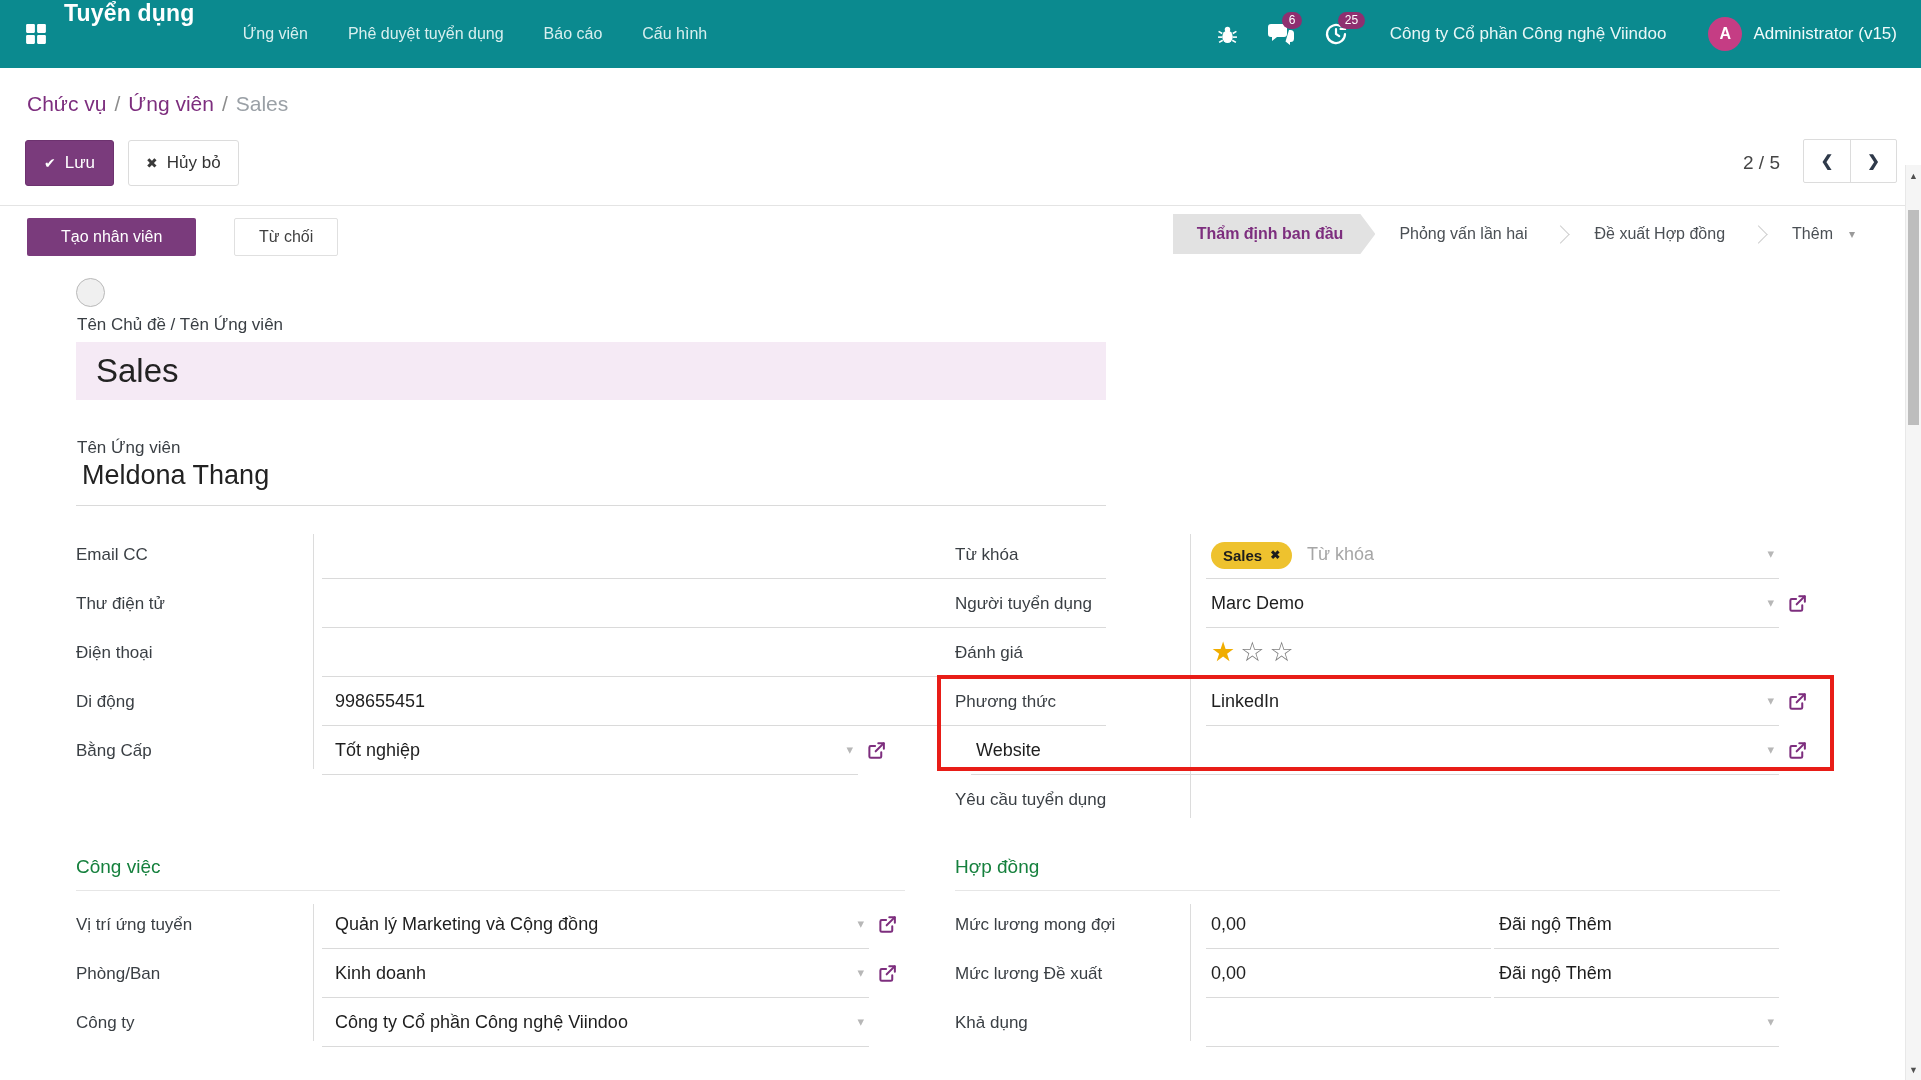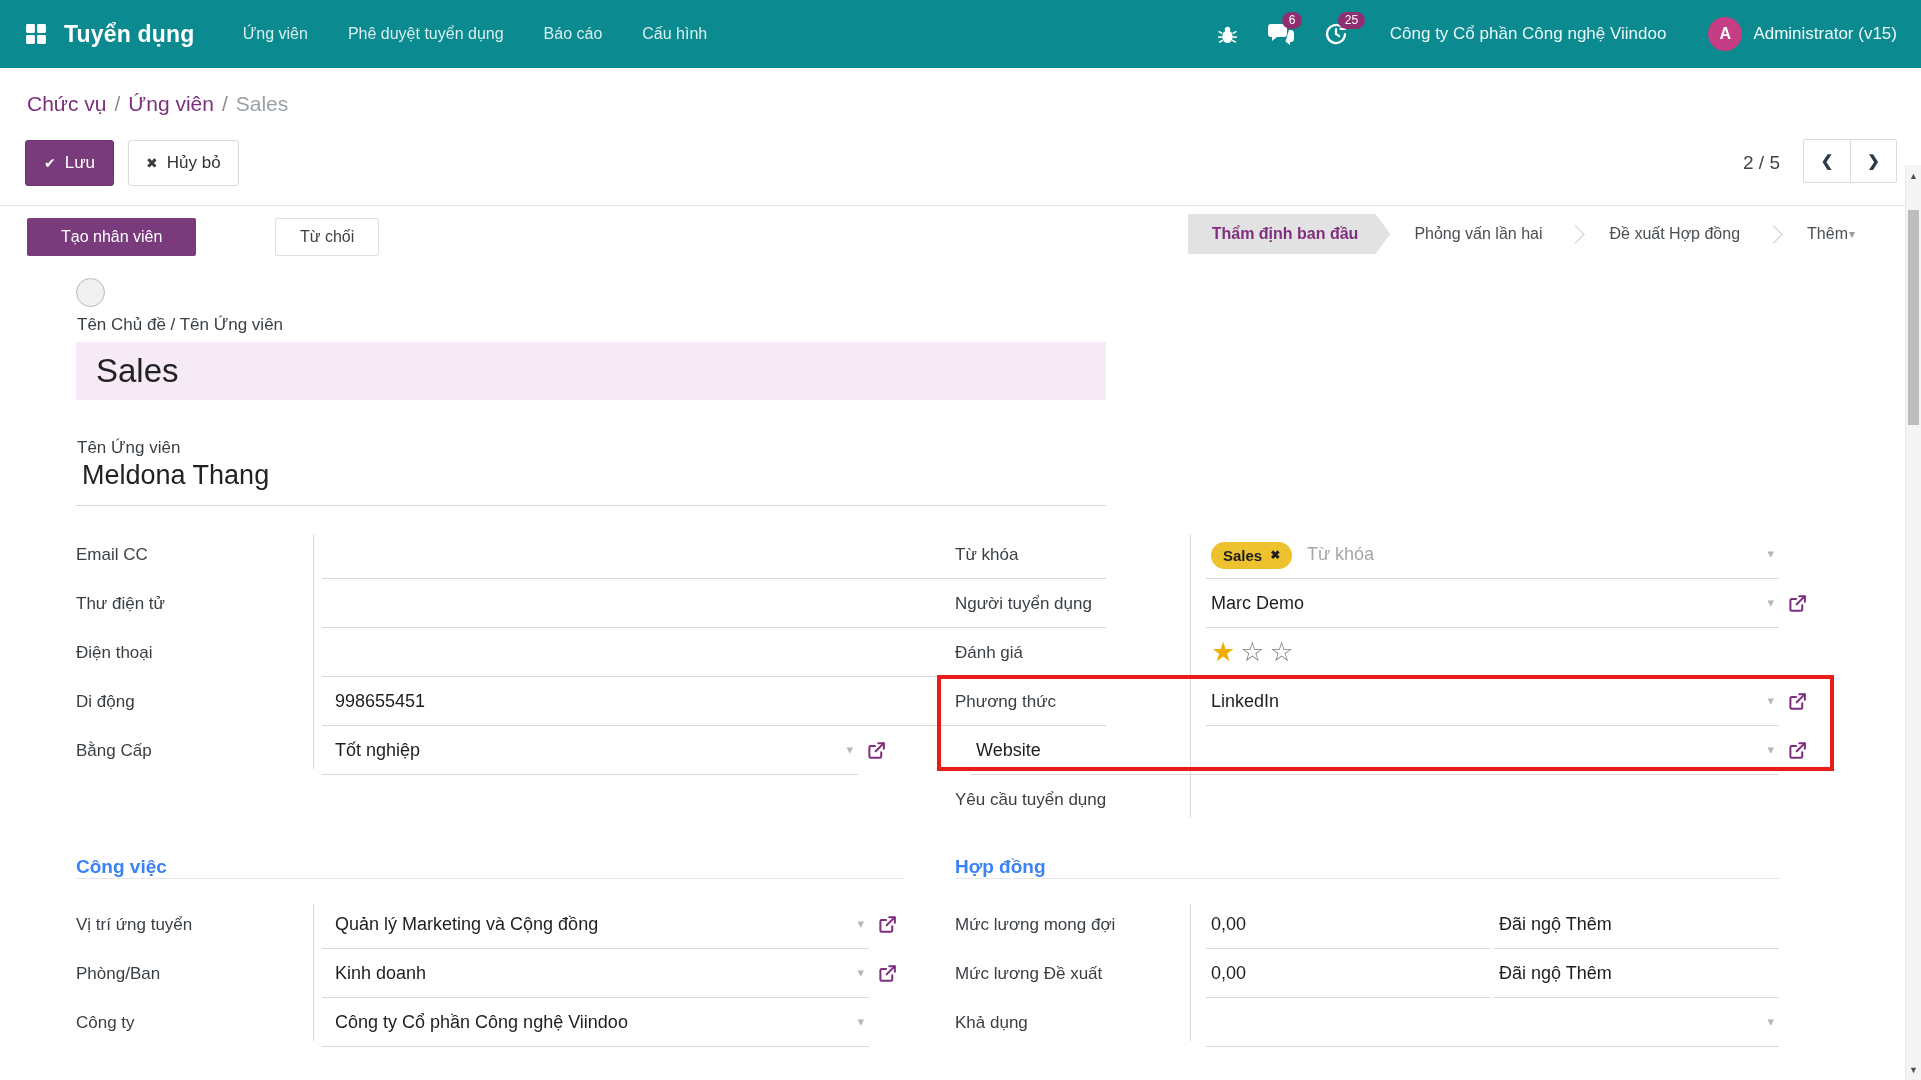--- a/index.html
+++ b/index.html
@@ -2,21 +2,21 @@
 <html><head>
 <meta charset="utf-8">
 <style>
   * { box-sizing: border-box; margin: 0; padding: 0; }
   html,body { width:1921px; height:1080px; overflow:hidden; }
   body { font-family:"Liberation Sans", sans-serif; background:#fff; }
   .screen { position:relative; width:1921px; height:1080px; background:#fff; overflow:hidden; }
 
   
   .navbar { position:absolute; top:0; left:0; width:100%; height:68px; background:#0b8a8f;
-            display:flex; align-items:center; color:#eafafa; }
+            display:flex; color:#eafafa; }
   .apps-btn { margin-left:25px; display:flex; align-items:center; cursor:pointer; }
   .app-name { margin-left:17px; font-size:23px; font-weight:bold; color:#fff; letter-spacing:.2px; }
   .nav-menu { display:flex; margin-left:28px; }
   .nav-menu-item { padding:0 20px; font-size:16px; line-height:68px; color:#d8efef; cursor:pointer; }
   .nav-right { position:absolute; right:24px; top:0; height:68px; display:flex; align-items:center; }
   .systray-item { position:relative; margin-left:30px; cursor:pointer; display:flex; align-items:center; }
   .badge { position:absolute; top:-10px; left:14px; background:#8f2f70; color:#fff; font-size:12px;
            border-radius:10px; padding:2px 7px; line-height:13px; }
   .company-name { margin-left:42px; font-size:17px; color:#e9f7f7; cursor:pointer; }
   .user-menu { display:flex; align-items:center; margin-left:42px; cursor:pointer; }
@@ -40,28 +40,28 @@
   .pager-btn { width:46px; height:42px; display:flex; align-items:center; justify-content:center;
                font-size:15px; font-weight:bold; color:#2f3a4a; cursor:pointer; }
   .pager-btn + .pager-btn { border-left:1px solid #dcdcdc; }
 
   
   .statusbar { position:absolute; left:0; top:205px; width:1905px; height:51px; background:#fff;
                border-top:1px solid #e4e4e4; }
   .sb-btn { position:absolute; top:12px; height:38px; display:flex; align-items:center; font-size:16px;
             cursor:pointer; border-radius:2px; }
   .sb-create { left:27px; padding:0 34px; background:#7a3b7c; color:#fff; }
-  .sb-refuse { left:234px; padding:0 24px; background:#fff; color:#3f3f3f; border:1px solid #e0e0e0;margin-left:41px; }
+  .sb-refuse { left:234px; padding:0 24px; background:#fff; color:#3f3f3f; border:1px solid #e0e0e0; }
   .stages { position:absolute; right:26px; top:8px; height:40px; display:flex; align-items:stretch; }
   .stage { line-height:40px; font-size:16px; color:#4a4f54; padding:0 24px; cursor:pointer; white-space:nowrap; }
   .stage.active { background:#e2e2e2; color:#7d2e7e; font-weight:bold; padding:0 32px 0 24px;
                   clip-path:polygon(0 0, calc(100% - 15px) 0, 100% 50%, calc(100% - 15px) 100%, 0 100%); }
   .stage-sep { width:13px; height:13px; border-top:1px solid #cfcfcf; border-right:1px solid #cfcfcf;
                transform:rotate(45deg); align-self:center; margin:0 3px; }
-  .stage-more { display:flex; align-items:flex-start; gap:1px; }
+  .stage-more { display:flex; align-items:flex-start; gap:16px; }
   .stage-more .caret { color:#9a9a9a; font-size:12px; }
 
   
   .scrollbar { position:absolute; right:0; top:165px; bottom:0; width:16px; background:#f5f5f5;
                border-left:1px solid #e8e8e8; }
   .scroll-arrow { position:absolute; left:0; width:15px; text-align:center; font-size:9px; color:#505050; cursor:pointer; }
   .scroll-up { top:6px; } .scroll-down { bottom:5px; }
   .scroll-thumb { position:absolute; top:45px; left:2px; width:11px; height:215px; background:#bdbdbd; cursor:pointer; }
 
   
@@ -102,22 +102,22 @@
          vertical-align:middle; line-height:27px; }
   .tag-x { font-size:12px; cursor:pointer; }
 
   .stars { line-height:48px; font-size:27px; letter-spacing:5px; }
   .star-filled { color:#f0ad00; cursor:pointer; }
   .star-empty { color:#7e7e7e; cursor:pointer; }
 
   .annotation-red { position:absolute; left:-18px; top:145px; width:897px; height:96px;
                     border:4px solid #e81d17; pointer-events:none; z-index:6; }
 
-  .sect-heading { position:absolute; font-size:19px; font-weight:bold; color:#3b82f6;
-                  border-bottom:1px solid #e6e6e6; }
+  .sect-heading { position:absolute; font-size:19px; font-weight:normal; color:#15803d;
+                  border-bottom:1px solid #e6e6e6; padding-bottom:12px; }
   .sect-left { left:76px; top:856px; width:829px; }
   .sect-right { left:955px; top:856px; width:825px; }
 
   .sal { flex:0 0 285px; border-bottom:1px solid #dadada; line-height:48px; font-size:18px;
          color:#1e1e1e; padding-left:5px; cursor:text; }
   .sal1 { margin-left:16px; } .sal2 { margin-left:3px; }
 
   .extlink-svg { width:19px; height:19px; display:block; }
 </style>
 </head>

